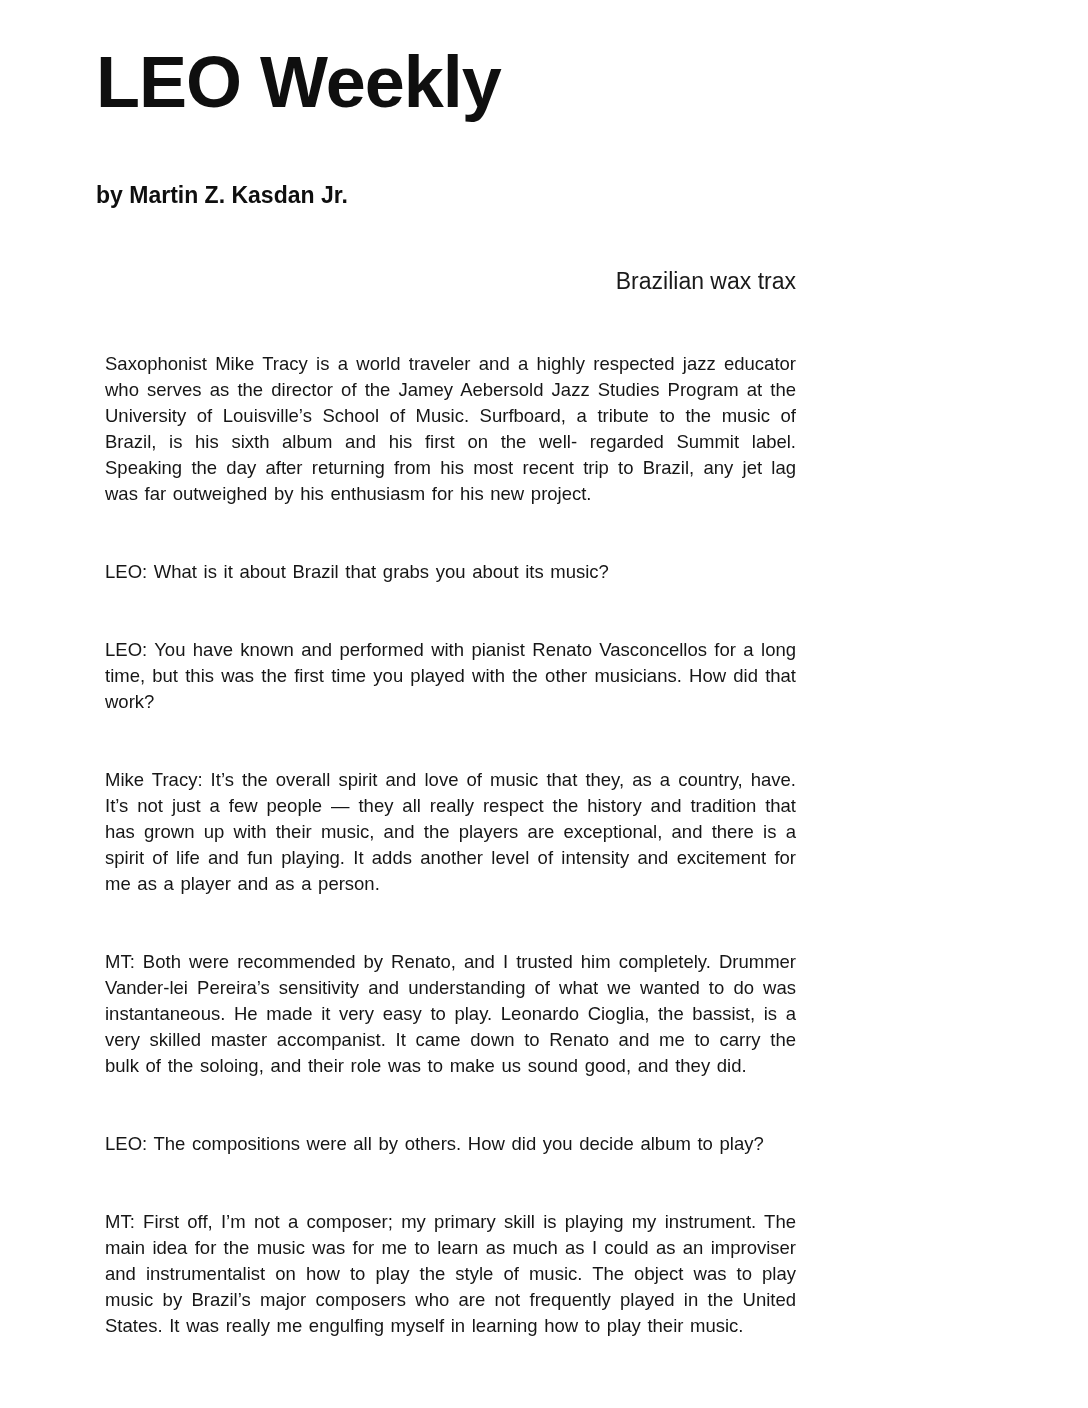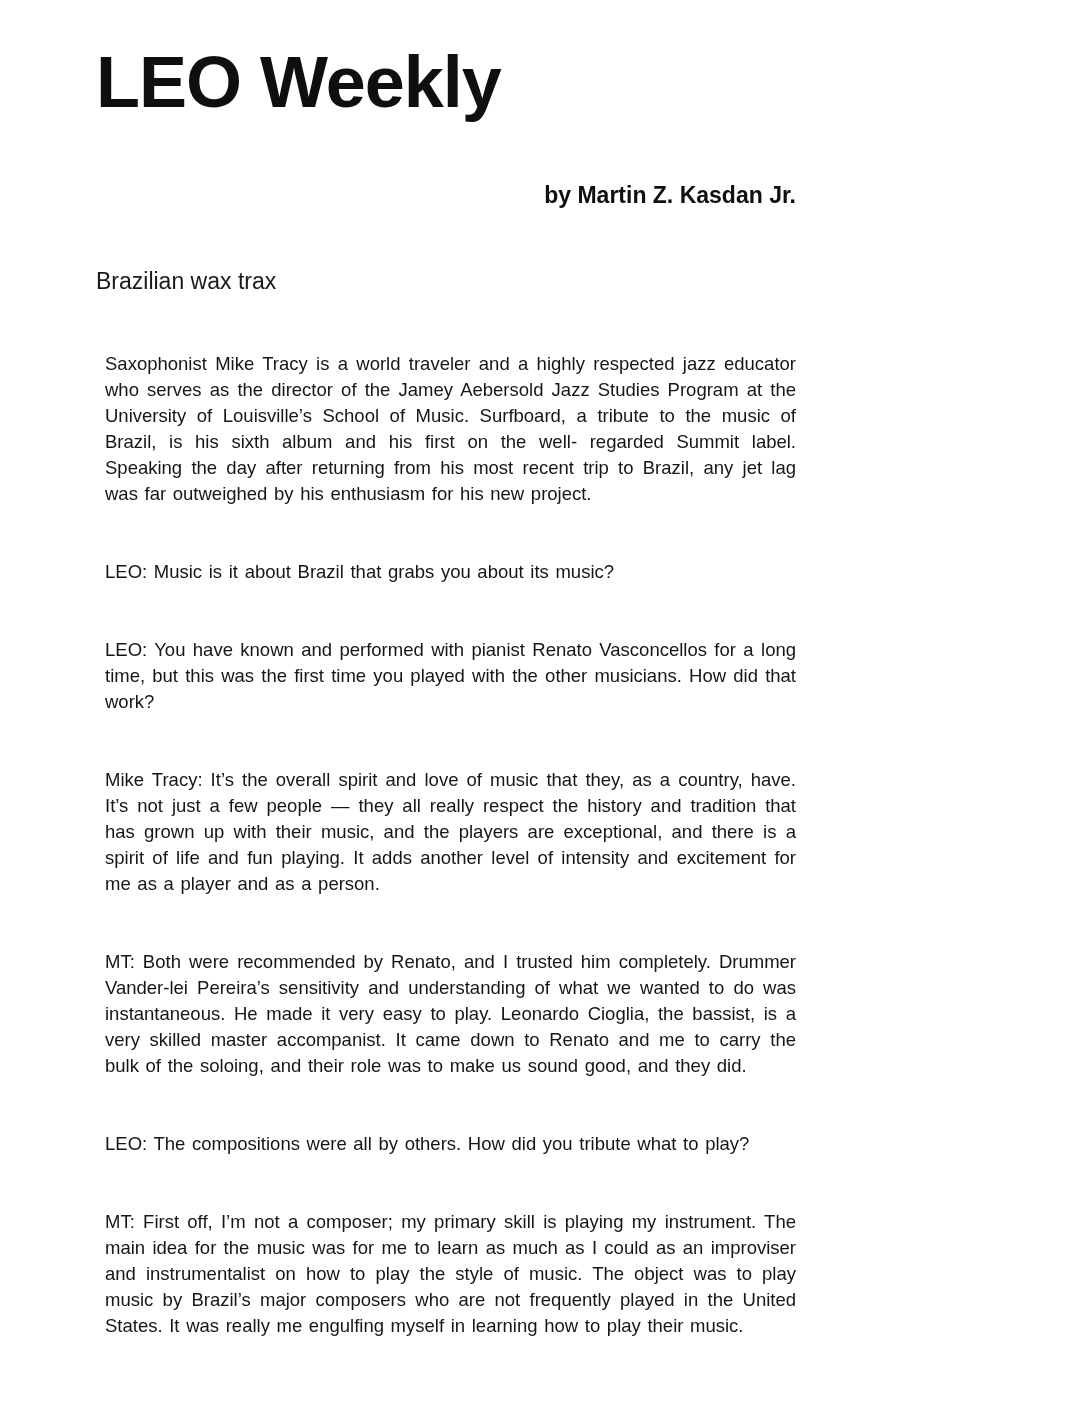--- a/index.html
+++ b/index.html
@@ -27,28 +27,28 @@
     font-weight: bold;
     letter-spacing: -1px;
     color: #0f0f0f;
   }
   .byline {
     margin: 0 0 58px 0;
     font-size: 23px;
     line-height: 28px;
     font-weight: bold;
     color: #0f0f0f;
-    text-align: right;
   }
   .headline {
     margin: 0 0 56px 0;
     font-size: 23px;
     line-height: 28px;
     font-weight: normal;
     color: #1a1a1a;
+    text-align: right;
   }
   .body-para {
     margin: 0 0 52px 9px;
     font-size: 18.5px;
     line-height: 26px;
     text-align: justify;
     word-spacing: 1.5px;
     color: #161616;
   }
   .body-para:last-child {
@@ -61,26 +61,26 @@
 <div class="page">
 
   <h1 class="publication-title">LEO Weekly</h1>
 
   <p class="byline">by Martin Z. Kasdan Jr.</p>
 
   <p class="headline">Brazilian wax trax</p>
 
   <p class="body-para">Saxophonist Mike Tracy is a world traveler and a highly respected jazz educator who serves as the director of the Jamey Aebersold Jazz Studies Program at the University of Louisville’s School of Music. Surfboard, a tribute to the music of Brazil, is his sixth album and his first on the well- regarded Summit label. Speaking the day after returning from his most recent trip to Brazil, any jet lag was far outweighed by his enthusiasm for his new project.</p>
 
-  <p class="body-para">LEO: Music is it about Brazil that grabs you about its music?</p>
+  <p class="body-para">LEO: What is it about Brazil that grabs you about its music?</p>
 
   <p class="body-para">LEO: You have known and performed with pianist Renato Vasconcellos for a long time, but this was the first time you played with the other musicians. How did that work?</p>
 
   <p class="body-para">Mike Tracy: It’s the overall spirit and love of music that they, as a country, have. It’s not just a few people — they all really respect the history and tradition that has grown up with their music, and the players are exceptional, and there is a spirit of life and fun playing. It adds another level of intensity and excitement for me as a player and as a person.</p>
 
   <p class="body-para">MT: Both were recommended by Renato, and I trusted him completely. Drummer Vander-lei Pereira’s sensitivity and understanding of what we wanted to do was instantaneous. He made it very easy to play. Leonardo Cioglia, the bassist, is a very skilled master accompanist. It came down to Renato and me to carry the bulk of the soloing, and their role was to make us sound good, and they did.</p>
 
-  <p class="body-para">LEO: The compositions were all by others. How did you tribute what to play?</p>
+  <p class="body-para">LEO: The compositions were all by others. How did you decide album to play?</p>
 
   <p class="body-para">MT: First off, I’m not a composer; my primary skill is playing my instrument. The main idea for the music was for me to learn as much as I could as an improviser and instrumentalist on how to play the style of music. The object was to play music by Brazil’s major composers who are not frequently played in the United States. It was really me engulfing myself in learning how to play their music.</p>
 
 
 </div>
 
 </body></html>

